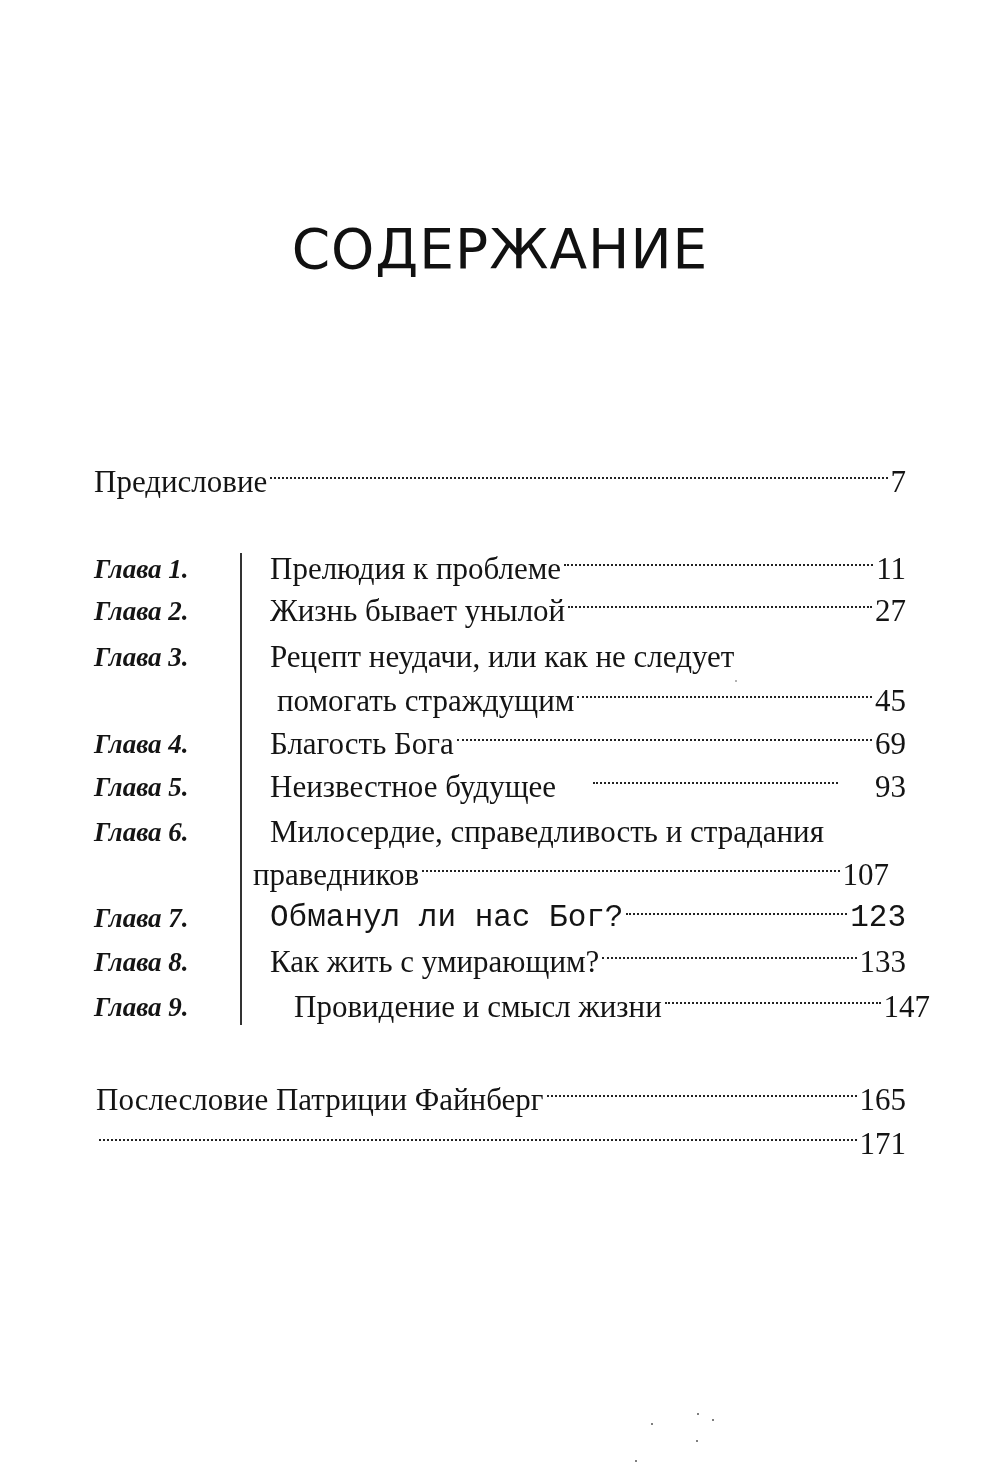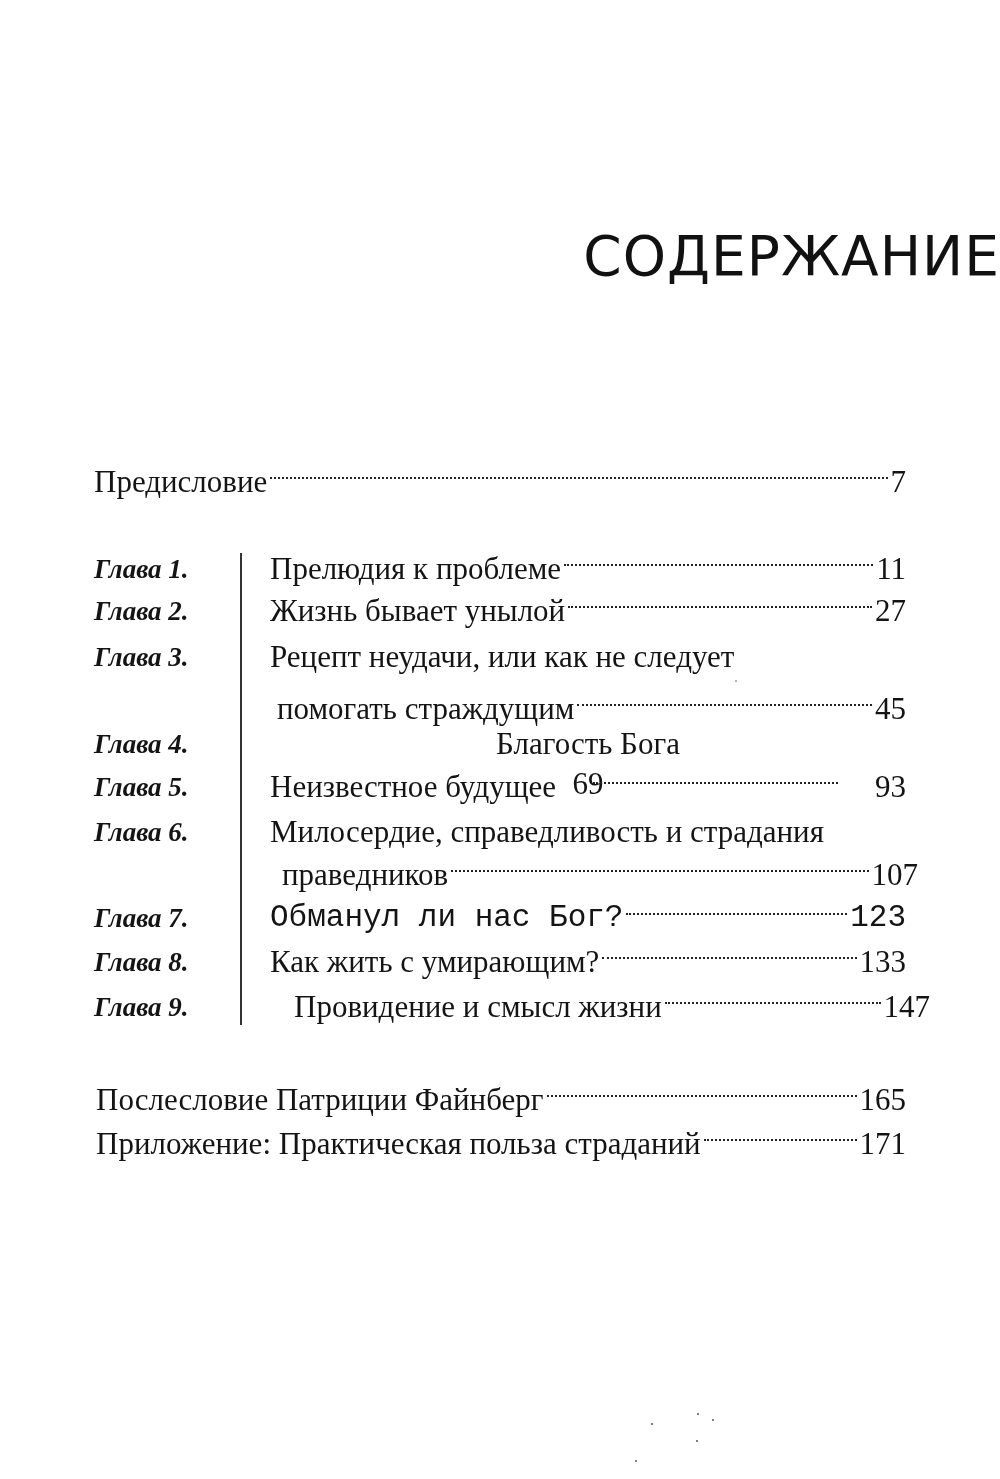--- a/index.html
+++ b/index.html
@@ -2,22 +2,22 @@
 <html><head>
   <meta charset="utf-8">
   <style>
     html, body { margin: 0; padding: 0; background: #ffffff; }
     body {
       width: 1000px; height: 1479px; position: relative; overflow: hidden;
       color: #141414;
       font-family: "Liberation Serif", "DejaVu Serif", serif;
     }
     .page-title {
-      position: absolute; left: 0; width: 1000px; top: 224px;
-      text-align: right;
+      position: absolute; left: 0; width: 1000px; top: 217px;
+      text-align: center;
       font-family: "DejaVu Sans", "Liberation Sans", sans-serif;
       font-size: 55px; letter-spacing: 1px; color: #111;
     }
     .toc-line {
       position: absolute; display: flex; align-items: center;
       font-size: 31px; line-height: 38px; white-space: nowrap;
     }
     .toc-line .title { flex: 0 0 auto; }
     .toc-line .leader {
       flex: 1 1 auto; margin: 0 3px; overflow: hidden;
@@ -62,43 +62,43 @@
 
   <div class="chapter-label" style="top:592px;">Глава 2.</div>
   <div class="toc-line" style="left:270px; top:592px; width:636px;">
     <span class="title">Жизнь бывает унылой</span>
     <span class="leader"></span>
     <span class="page">27</span>
   </div>
 
   <div class="chapter-label" style="top:638px;text-align:right;">Глава 3.</div>
   <div class="cont-line" style="left:270px; top:638px;">Рецепт неудачи, или как не следует</div>
-  <div class="toc-line" style="left:277px; top:682px; width:629px;margin-top:8px;">
+  <div class="toc-line" style="left:277px; top:682px; width:629px;">
     <span class="title">помогать страждущим</span>
     <span class="leader"></span>
     <span class="page">45</span>
   </div>
 
   <div class="chapter-label" style="top:725px;">Глава 4.</div>
-  <div class="toc-line" style="left:270px; top:725px; width:636px;flex-direction:column;">
+  <div class="toc-line" style="left:270px; top:725px; width:636px;">
     <span class="title">Благость Бога</span>
     <span class="leader"></span>
     <span class="page">69</span>
   </div>
 
   <div class="chapter-label" style="top:768px;">Глава 5.</div>
   <div class="toc-line" style="left:270px; top:768px; width:636px;gap:34px;">
     <span class="title">Неизвестное будущее</span>
     <span class="leader"></span>
     <span class="page">93</span>
   </div>
 
   <div class="chapter-label" style="top:813px;">Глава 6.</div>
   <div class="cont-line" style="left:270px; top:813px;">Милосердие, справедливость и страдания</div>
-  <div class="toc-line" style="left:282px; top:856px; width:636px;">
+  <div class="toc-line" style="left:253px; top:856px; width:636px;">
     <span class="title">праведников</span>
     <span class="leader"></span>
     <span class="page">107</span>
   </div>
 
   <div class="chapter-label" style="top:899px;">Глава 7.</div>
   <div class="toc-line" style="left:270px; top:899px; width:636px;font-family:Liberation Mono, monospace;">
     <span class="title">Обманул ли нас Бог?</span>
     <span class="leader"></span>
     <span class="page">123</span>
@@ -117,21 +117,20 @@
     <span class="leader"></span>
     <span class="page">147</span>
   </div>
 
   <div class="toc-line" style="left:96px; top:1081px; width:810px;">
     <span class="title">Послесловие Патриции Файнберг</span>
     <span class="leader"></span>
     <span class="page">165</span>
   </div>
   <div class="toc-line" style="left:96px; top:1125px; width:810px;">
-    <span class="title">Приложение: Практическая польза страданий</span>
     <span class="leader"></span>
     <span class="page">171</span>
   </div>
 
   <div class="specks">
     <span style="left:651px; top:1423px;"></span>
     <span style="left:697px; top:1413px;"></span>
     <span style="left:712px; top:1419px;"></span>
     <span style="left:696px; top:1440px;"></span>
     <span style="left:635px; top:1460px;"></span>

